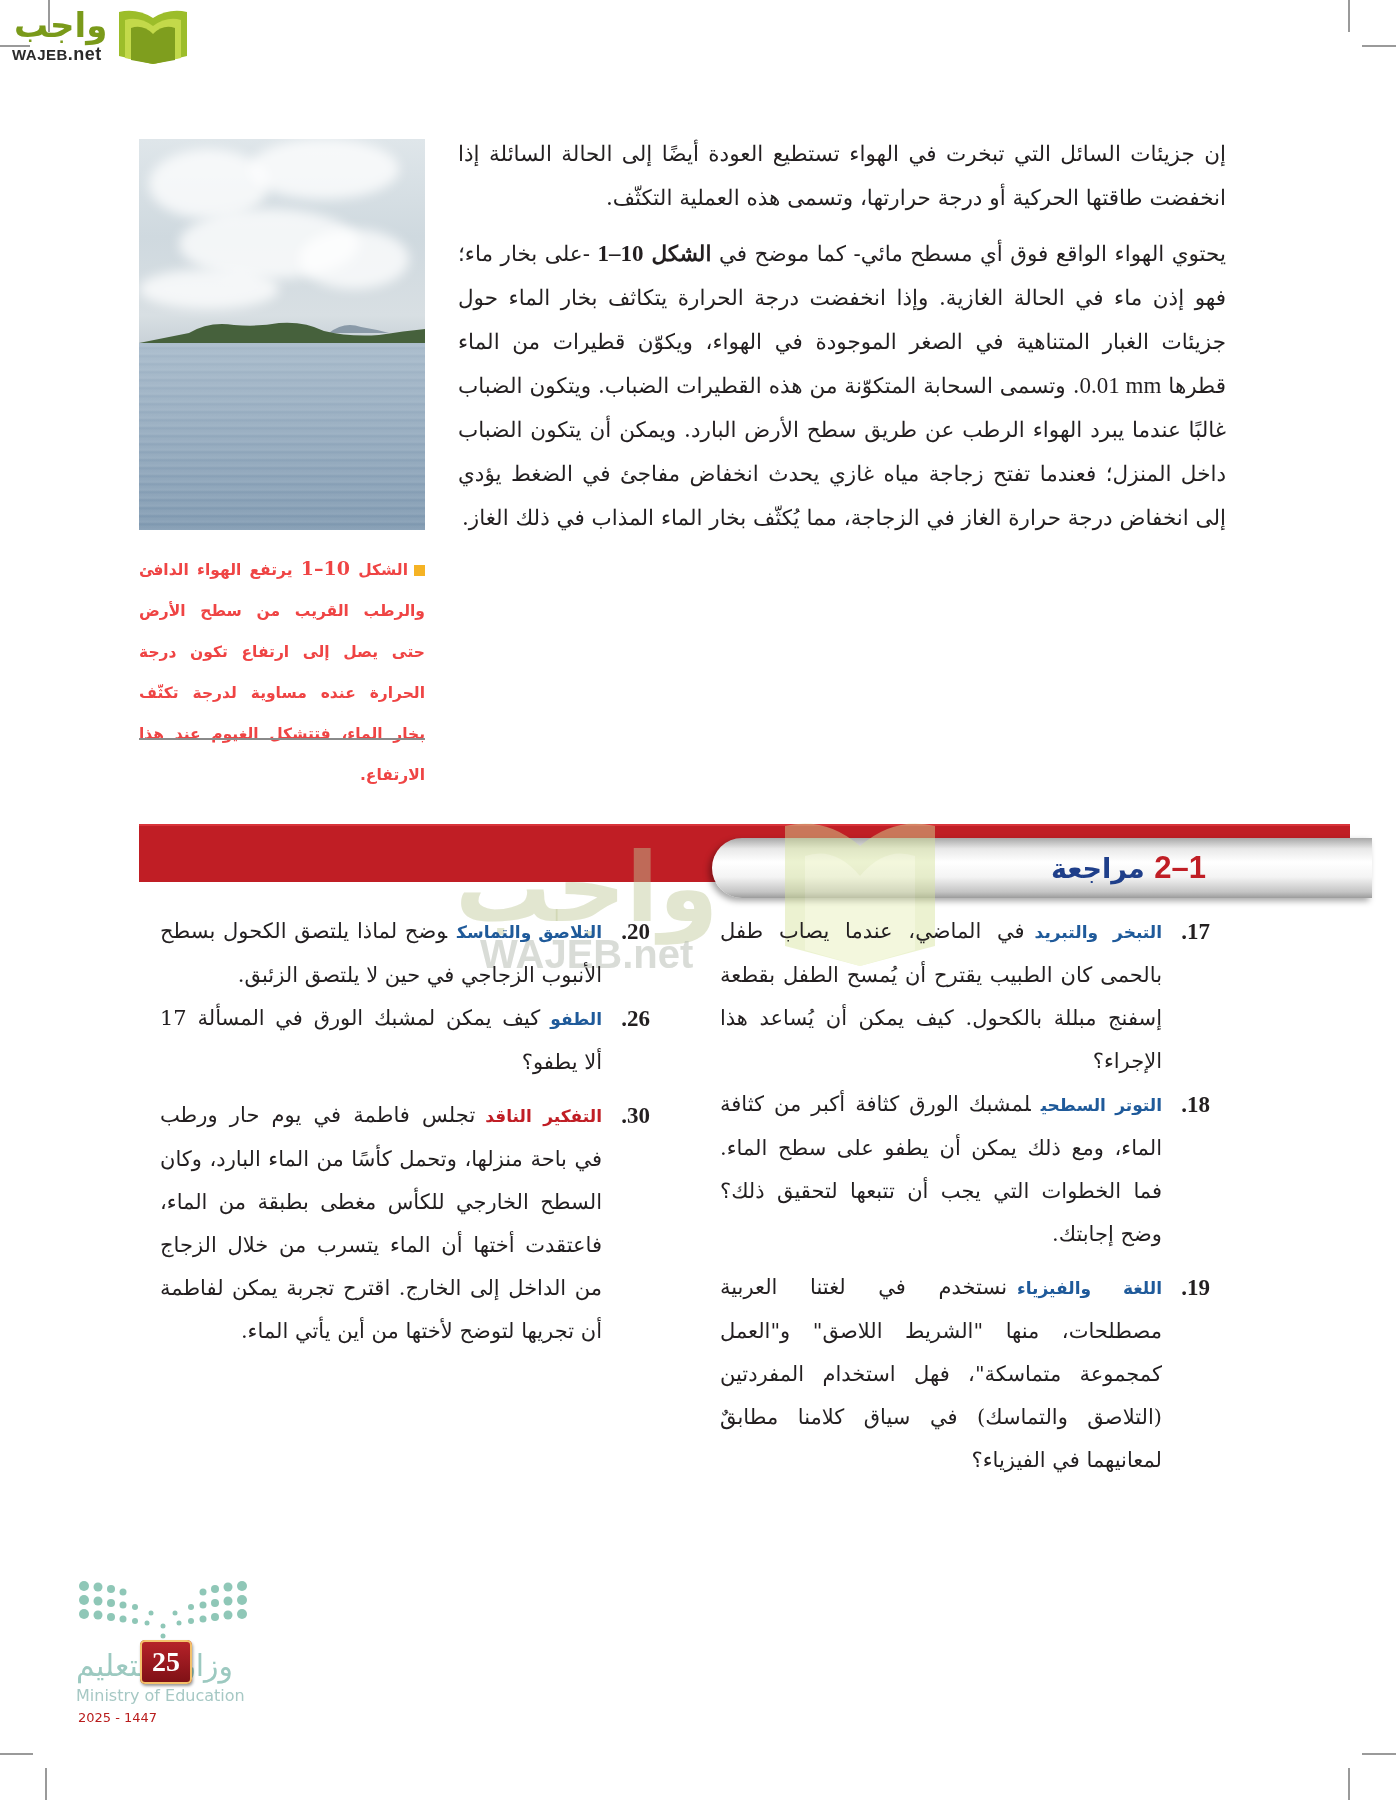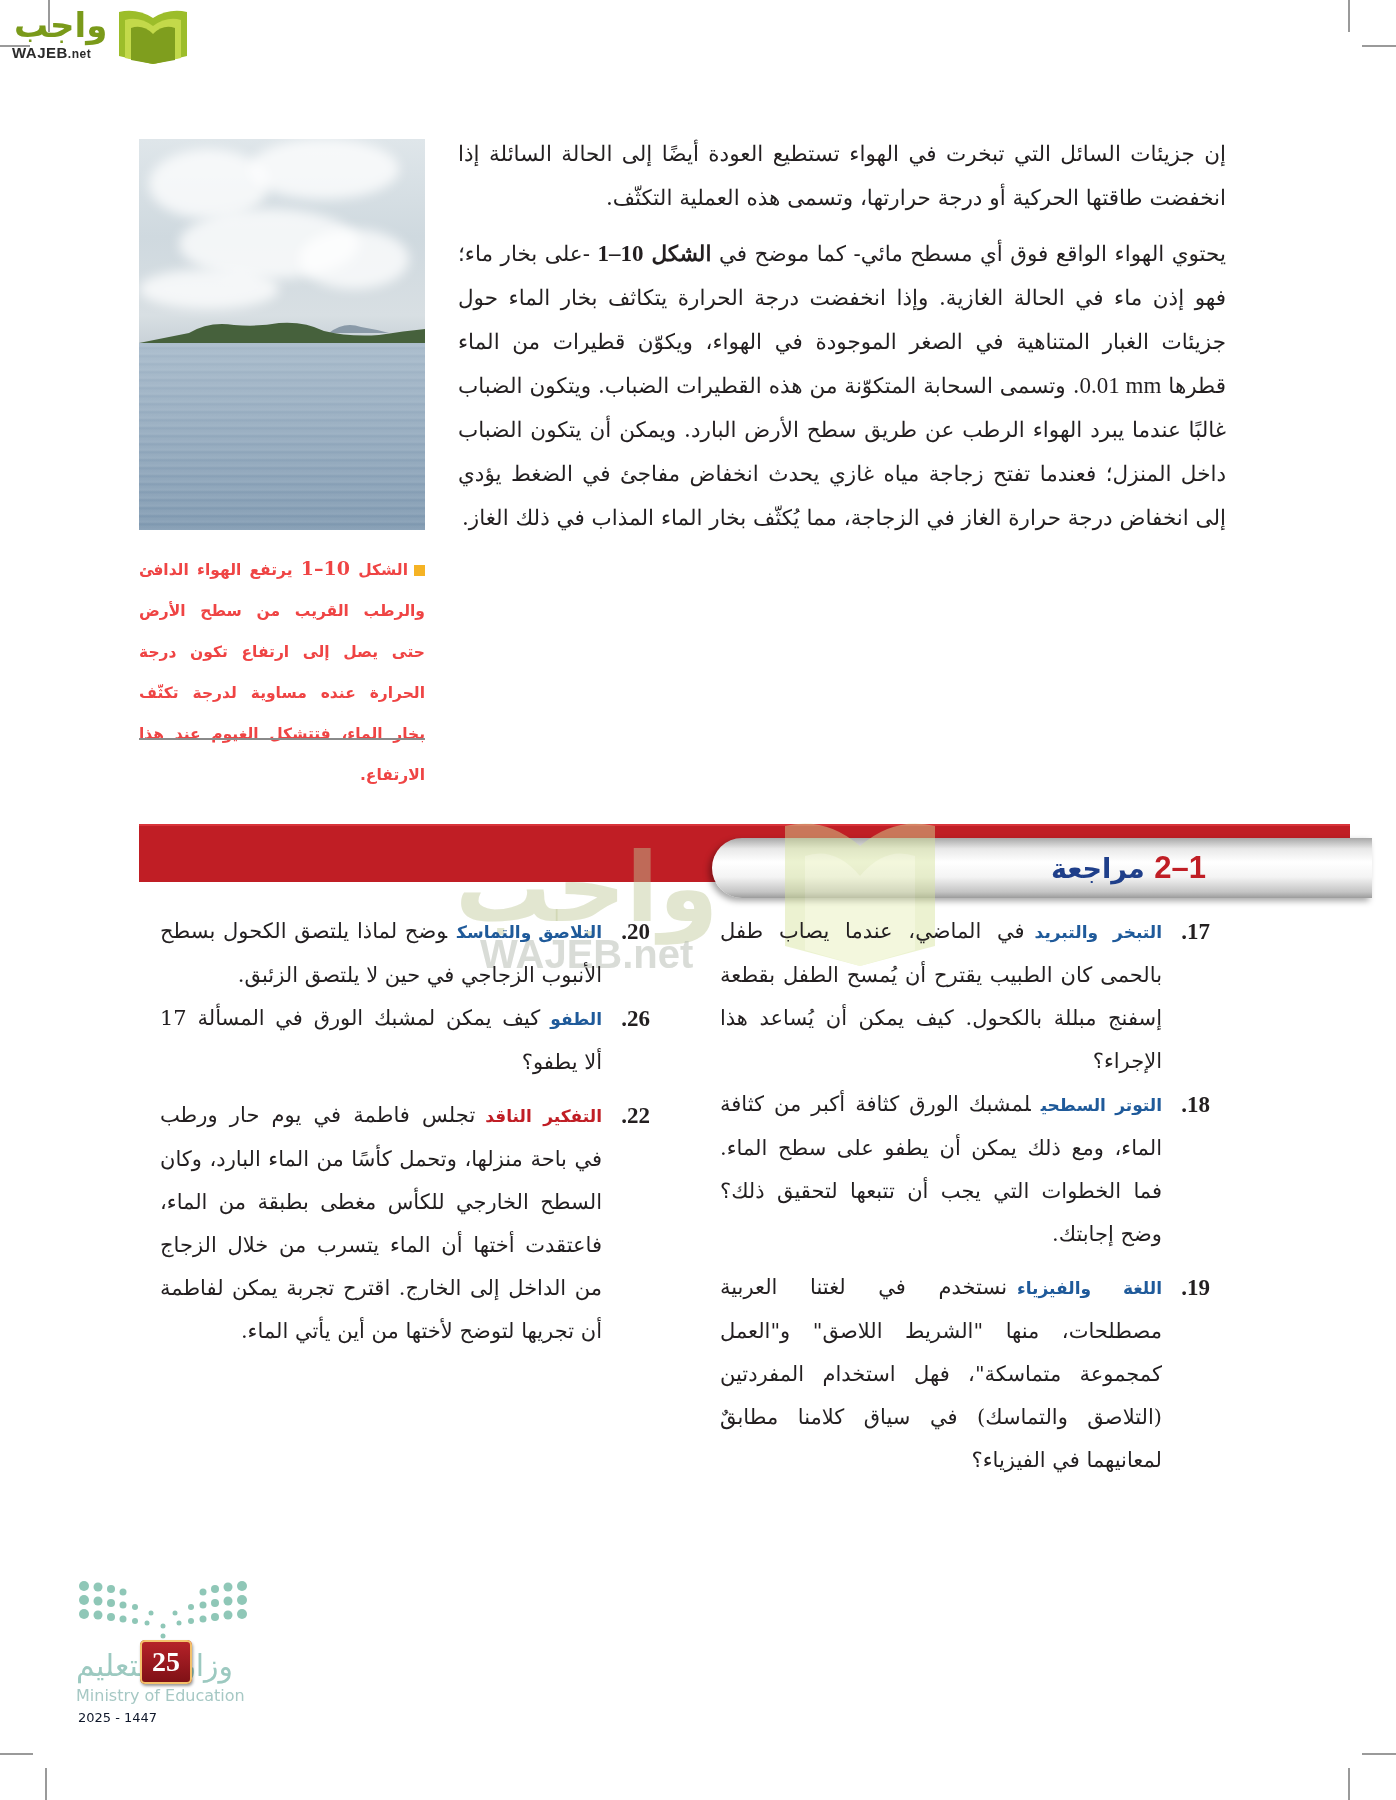--- a/index.html
+++ b/index.html
@@ -11,21 +11,21 @@
     .abs { position:absolute; }
 
     
     .crop-v { position:absolute; width:2px; background:#9a9a9a; }
     .crop-h { position:absolute; height:2px; background:#9a9a9a; }
 
     
     .logo { left:8px; top:4px; width:185px; height:64px; }
     .logo-ar { position:absolute; left:6px; top:2px; font-family:"DejaVu Sans", sans-serif; font-weight:bold; font-size:34px; color:#7a9a1a; direction:rtl; line-height:38px; }
     .logo-en { position:absolute; left:4px; top:40px; font-family:"Liberation Sans", sans-serif; font-weight:bold; font-size:15px; color:#2a2a2a; letter-spacing:0.5px; }
-    .logo-en .net { font-size:12px;text-align:center; }
+    .logo-en .net { font-size:18px;text-align:center; }
     .logo-book { position:absolute; left:105px; top:2px; width:80px; height:60px; }
 
     
     .photo { left:139px; top:139px; width:286px; height:391px; overflow:hidden;
       background:linear-gradient(to bottom,#dfe6ea 0%,#cfd9df 25%,#d8dfe3 45%,#c9d2d8 52%,#b7c3cb 55%);
     }
     .photo .sky-cloud { position:absolute; border-radius:50%; background:rgba(255,255,255,0.75); filter:blur(6px); }
     .photo .island { position:absolute; left:0; top:178px; width:286px; height:34px; }
     .photo .water { position:absolute; left:0; top:204px; width:286px; height:187px;
       background:repeating-linear-gradient(to bottom,#9fb4c6 0px,#a9bccc 3px,#8ea6bb 5px,#a3b7c8 8px);
@@ -72,21 +72,21 @@
     .qcol-left { left:160px; top:910px; width:490px; }
     .q { position:relative; padding-right:48px; margin:0; }
     .q .qn { position:absolute; right:0; top:0; font-family:"Liberation Serif", serif; font-weight:bold; font-size:23px; }
     .q .kw { font-family:"DejaVu Sans", sans-serif; font-weight:bold; font-size:17px; color:#1f5a9a; margin-left:10px; }
     .q .kw.red { color:#c01e25; }
 
     
     .moe-dots { left:78px; top:1580px; width:170px; height:60px; }
     .moe-ar { left:76px; top:1648px; font-family:"DejaVu Sans", sans-serif; font-size:30px; color:#9cc9c0; direction:rtl; letter-spacing:2px; }
     .moe-en { left:76px; top:1686px; font-family:"DejaVu Sans", sans-serif; font-size:16px; color:#a6c8c4; }
-    .moe-year { left:78px; top:1710px; font-family:"DejaVu Sans", sans-serif; font-size:13px; color:#0f172a; }
+    .moe-year { left:78px; top:1710px; font-family:"DejaVu Sans", sans-serif; font-size:13px; color:#b91c1c; }
     .page-num { left:140px; top:1640px; width:52px; height:44px; border-radius:5px;
       background:linear-gradient(to bottom,#b8232a,#7d1015); color:#fff;
       font-family:"Liberation Serif", serif; font-weight:bold; font-size:28px; line-height:44px; text-align:center;
       box-shadow:0 0 0 2px #f3c06a inset, 1px 2px 3px rgba(0,0,0,0.4); }
   </style>
 </head>
 <body>
 
 <div class="crop-v" style="left:1348px; top:0; height:32px;"></div>
 <div class="crop-h" style="left:1362px; top:45px; width:34px;"></div>
@@ -170,21 +170,21 @@
 <div class="abs qcol qcol-left">
   <p class="q">
     <span class="qn">20.</span>
     <span class="kw">التلاصق والتماسك</span><span>وضح لماذا يلتصق الكحول بسطح الأنبوب الزجاجي في حين لا يلتصق الزئبق.</span>
   </p>
   <p class="q">
     <span class="qn">26.</span>
     <span class="kw">الطفو</span><span>كيف يمكن لمشبك الورق في المسألة 17 ألا يطفو؟</span>
   </p>
   <p class="q" style="margin-top:10px;">
-    <span class="qn">22.</span>
+    <span class="qn">30.</span>
     <span class="kw red">التفكير الناقد</span><span>تجلس فاطمة في يوم حار ورطب في باحة منزلها، وتحمل كأسًا من الماء البارد، وكان السطح الخارجي للكأس مغطى بطبقة من الماء، فاعتقدت أختها أن الماء يتسرب من خلال الزجاج من الداخل إلى الخارج. اقترح تجربة يمكن لفاطمة أن تجريها لتوضح لأختها من أين يأتي الماء.</span>
   </p>
 </div>
 
 <svg class="abs moe-dots" viewBox="0 0 170 60">
   <g fill="#8fc7b7">
     <circle cx="6" cy="6" r="5"></circle>
       <circle cx="20" cy="7" r="4.5"></circle>
       <circle cx="33" cy="9" r="4"></circle>
       <circle cx="45" cy="12" r="3.5"></circle>

